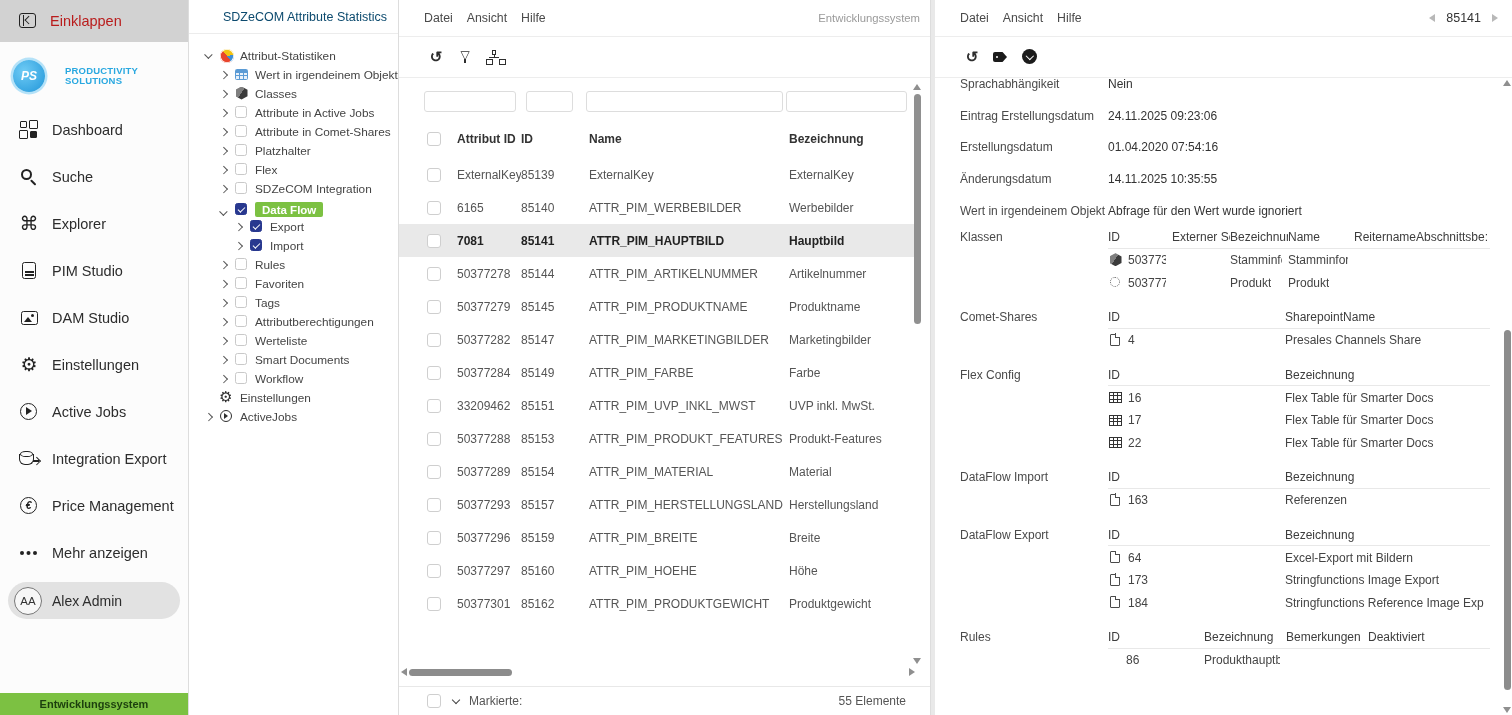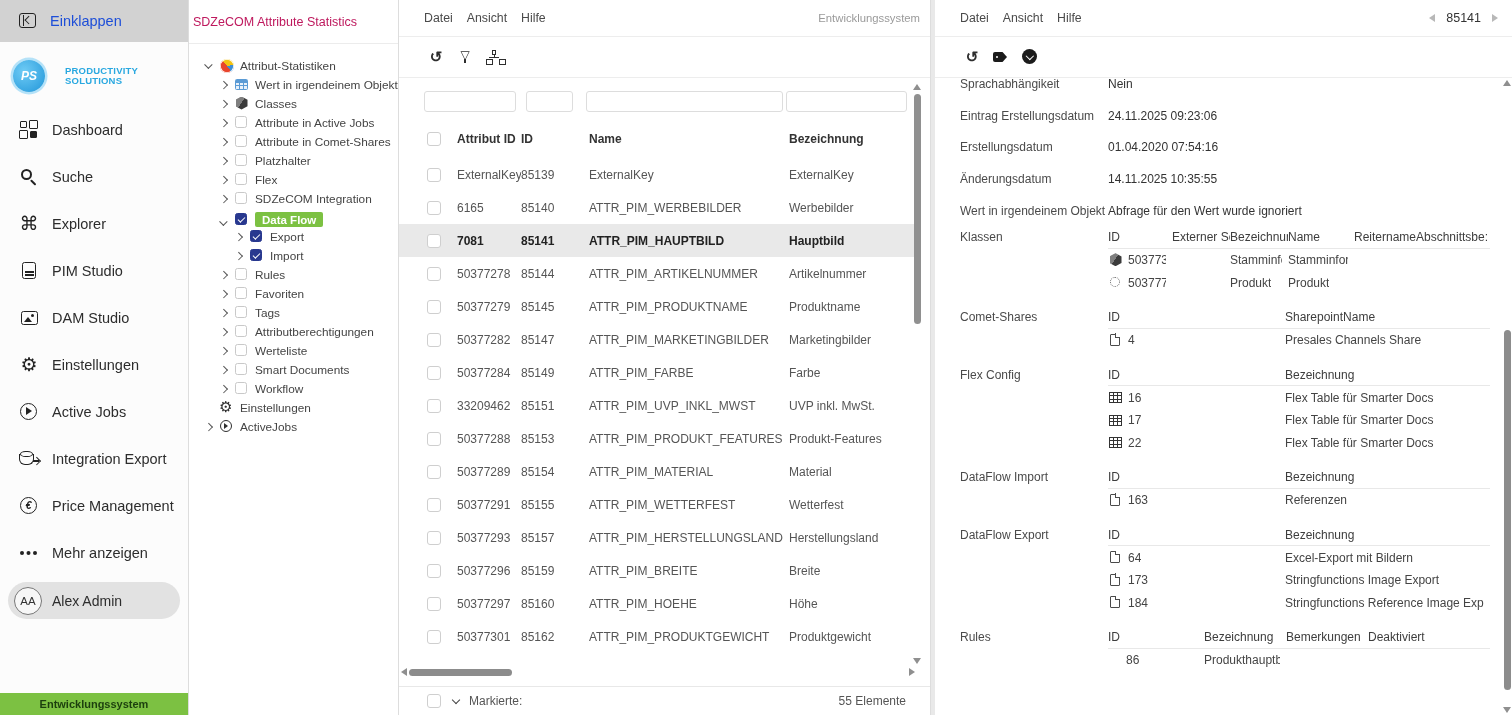--- a/index.html
+++ b/index.html
@@ -82,36 +82,36 @@
 
   
   .chev{width:9px;height:9px;margin-right:5px}
   .chev::before{content:"";position:absolute;left:1px;top:2px;width:4.5px;height:4.5px;border-top:1.5px solid #555;border-right:1.5px solid #555;transform:rotate(45deg)}
   .chev.ic-chev-down::before{transform:rotate(135deg);top:1px}
   .chev.ic-chev-none::before{display:none}
 
   
   .sidebar{position:absolute;left:0;top:0;width:189px;height:100%;background:#fcfcfc;border-right:1px solid #ddd;display:flex;flex-direction:column}
   .collapse-bar{height:42px;background:#d2d2d2;display:flex;align-items:center;gap:12px;padding-left:16px;flex:none;cursor:pointer}
-  .collapse-label{font-size:14.5px;color:#1d4ed8}
+  .collapse-label{font-size:14.5px;color:#b91c1c}
   .logo{display:flex;align-items:center;gap:20px;padding:12px 0 0 13px;height:56px;flex:none;cursor:pointer}
   .logo-badge{width:32px;height:32px;border-radius:50%;background:radial-gradient(circle at 35% 35%,#6ecbf5,#2196d9);color:#fff;font-weight:bold;font-style:italic;font-size:12px;display:flex;align-items:center;justify-content:center;box-shadow:0 0 0 2.5px #b5e2f8;flex:none}
   .logo-text{display:flex;flex-direction:column;font-size:9.5px;font-weight:bold;color:#29a8e0;line-height:10.5px;letter-spacing:.2px}
   .nav{margin-top:8px}
   .nav-item{height:47px;display:flex;align-items:center;gap:12px;padding-left:18px;cursor:pointer}
   .nav-label{font-size:14.5px;color:#2d2d2d;white-space:nowrap}
   .nav-item.info{margin-top:26px}
   .user-pill{margin:6px 8px 0;height:37px;background:#e2e2e2;border-radius:19px;display:flex;align-items:center;gap:10px;padding-left:6px;cursor:pointer}
   .avatar{width:28px;height:28px;border-radius:50%;border:1.5px solid #777;display:flex;align-items:center;justify-content:center;font-size:11.5px;color:#333;background:#f7f7f7;flex:none}
   .user-name{font-size:14px;color:#2d2d2d}
   .env-bar{margin-top:auto;height:22px;background:#7cc142;display:flex;align-items:center;justify-content:center;font-size:11px;font-weight:bold;color:#1c3f0e}
 
   
   .tree-panel{position:absolute;left:189px;top:0;width:210px;height:100%;background:#fff;border-right:1px solid #ddd;overflow:hidden}
-  .tree-title{height:44px;display:flex;align-items:center;padding-left:4px;font-size:12.5px;color:#be185d;border-bottom:1px solid #ececec}
+  .tree-title{height:34px;display:flex;align-items:center;padding-left:34px;font-size:12.5px;color:#0c4a6e;border-bottom:1px solid #ececec}
   .tree{padding-top:12px}
   .tnode{height:19px;display:flex;align-items:center;cursor:pointer;white-space:nowrap}
   .tlabel{font-size:11.8px;color:#444}
   .tlabel.badge{background:#7cc142;color:#fff;padding:1.5px 7px;border-radius:2px;font-weight:bold;font-size:11.5px}
 
   
   .list-panel{position:absolute;left:399px;top:0;width:532px;height:100%;background:#fff;border-right:1px solid #ddd}
   .menubar{height:37px;display:flex;align-items:center;padding:0 10px 0 25px;border-bottom:1px solid #ededed}
   .menus{display:flex;gap:14px}
   .menu-item{font-size:12.3px;color:#4a4a4a;cursor:pointer}
@@ -542,27 +542,20 @@
         </div>
 
         <div class="lrow">
           <span class="cb"></span>
           <span class="lc cell-attr">50377289</span>
           <span class="lc cell-id">85154</span>
           <span class="lc cell-name">ATTR_PIM_MATERIAL</span>
           <span class="lc cell-bez">Material</span>
         </div>
 
-        <div class="lrow">
-          <span class="cb"></span>
-          <span class="lc cell-attr">50377291</span>
-          <span class="lc cell-id">85155</span>
-          <span class="lc cell-name">ATTR_PIM_WETTERFEST</span>
-          <span class="lc cell-bez">Wetterfest</span>
-        </div>
 
         <div class="lrow">
           <span class="cb"></span>
           <span class="lc cell-attr">50377293</span>
           <span class="lc cell-id">85157</span>
           <span class="lc cell-name">ATTR_PIM_HERSTELLUNGSLAND</span>
           <span class="lc cell-bez">Herstellungsland</span>
         </div>
 
         <div class="lrow">

